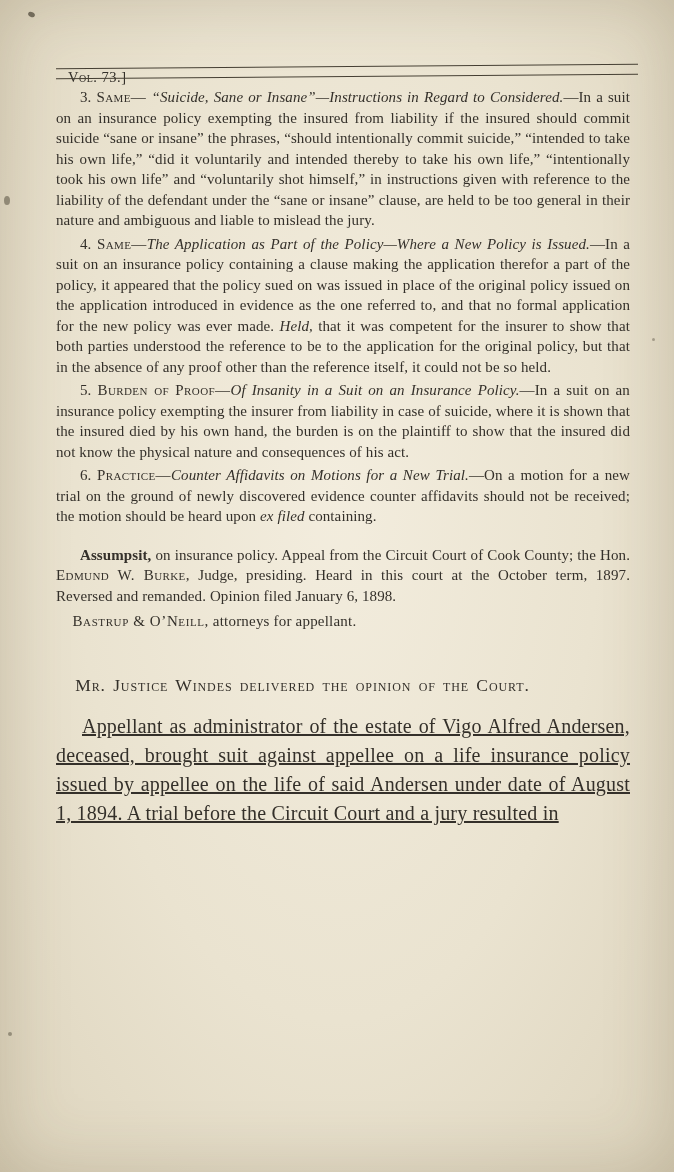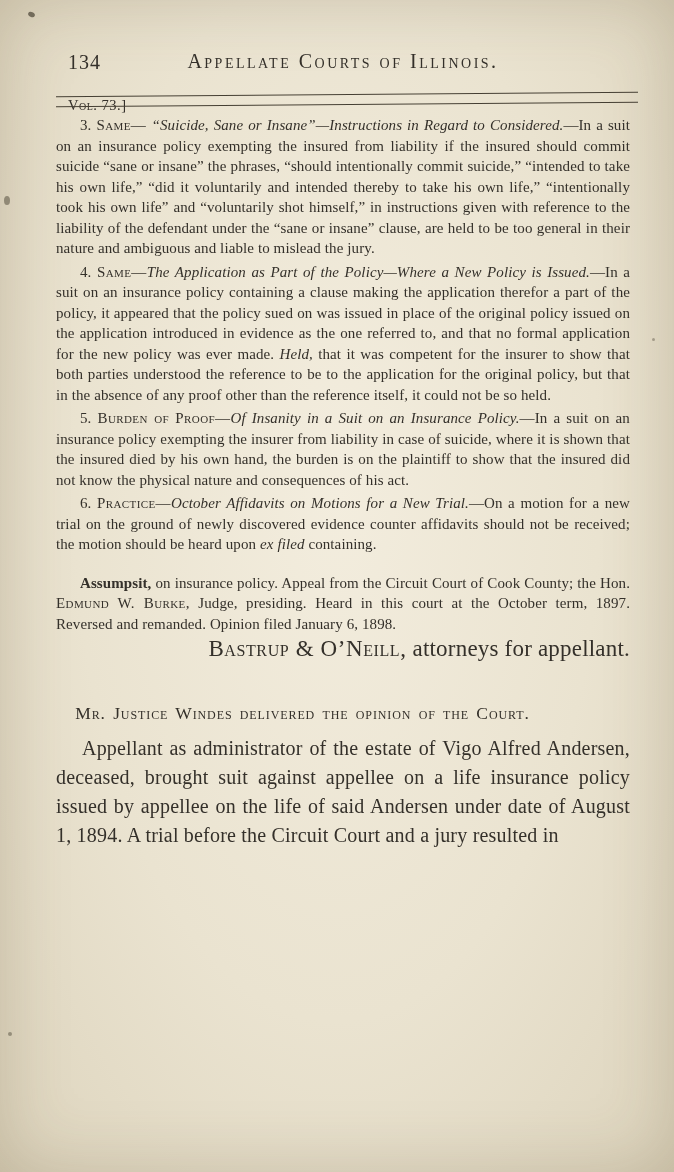--- a/index.html
+++ b/index.html
@@ -44,80 +44,77 @@
     line-height: 20.5px;
     text-align: justify;
     text-indent: 1.6em;
     margin-bottom: 3px;
     letter-spacing: 0.1px;
   }
   .hn-label, .party-name, .judge-name { font-variant: small-caps; letter-spacing: 0.4px; }
 
   .assumpsit { margin-top: 18px; }
 
-  .attorney-line { font-size: 23px; line-height: 24px; text-indent: 1.1em; letter-spacing: 0.2px; text-align: right; }
+  .attorney-line { font-size: 15px; line-height: 24px; text-indent: 1.1em; letter-spacing: 0.2px; }
   .attorney-line .party-name { letter-spacing: 0.6px; }
 
   .opinion-heading {
     margin-top: 40px;
     font-size: 17.5px;
     line-height: 25px;
     text-indent: 1.1em;
     font-variant: small-caps;
     letter-spacing: 0.9px;
     word-spacing: 2px;
     text-align: justify;
   }
 
   .opinion-body {
-    margin-top: 8px;
+    margin-top: 14px;
     font-size: 20px;
     line-height: 29px;
     text-align: justify;
     text-indent: 1.3em;
     letter-spacing: 0.2px;
+    text-decoration: underline;
   }
 
   .speck { position: absolute; background: #4a4334; border-radius: 50%; opacity: 0.7; }
   .speck-1 { left: 28px; top: 12px; width: 7px; height: 5px; transform: rotate(25deg); }
   .speck-2 { left: 4px; top: 196px; width: 6px; height: 9px; opacity: 0.5; }
   .speck-3 { left: 8px; top: 1032px; width: 4px; height: 4px; opacity: 0.45; }
   .speck-4 { left: 652px; top: 338px; width: 3px; height: 3px; opacity: 0.4; }
 </style>
 </head>
 <body>
 
 <div class="page">
 
   <div class="speck speck-1"></div>
   <div class="speck speck-2"></div>
   <div class="speck speck-3"></div>
   <div class="speck speck-4"></div>
 
-  <header class="page-header">
-    <span class="page-num">134</span>
-    <span class="book-title">Appellate Courts of Illinois.</span>
-  </header>
 
   <div class="rule rule-1"></div>
 
   <div class="running-head">
     <span class="vol">Vol. 73.]</span>
   </div>
 
   <div class="rule rule-2"></div>
 
   <section class="headnotes">
     <p class="headnote"><span class="hn-num">3.</span> <span class="hn-label">Same— </span><span class="it">“Suicide, Sane or Insane”—Instructions in Regard to Considered.</span><span>—In a suit on an insurance policy exempting the insured from liability if the insured should commit suicide “sane or insane” the phrases, “should intentionally commit suicide,” “intended to take his own life,” “did it voluntarily and intended thereby to take his own life,” “intentionally took his own life” and “voluntarily shot himself,” in instructions given with reference to the liability of the defendant under the “sane or insane” clause, are held to be too general in their nature and ambiguous and liable to mislead the jury.</span><span class="it"></span><span></span></p>
 
     <p class="headnote"><span class="hn-num">4.</span> <span class="hn-label">Same—</span><span class="it">The Application as Part of the Policy—Where a New Policy is Issued.</span><span>—In a suit on an insurance policy containing a clause making the application therefor a part of the policy, it appeared that the policy sued on was issued in place of the original policy issued on the application introduced in evidence as the one referred to, and that no formal application for the new policy was ever made. </span><span class="it">Held,</span><span> that it was competent for the insurer to show that both parties understood the reference to be to the application for the original policy, but that in the absence of any proof other than the reference itself, it could not be so held.</span></p>
 
     <p class="headnote"><span class="hn-num">5.</span> <span class="hn-label">Burden of Proof—</span><span class="it">Of Insanity in a Suit on an Insurance Policy.</span><span>—In a suit on an insurance policy exempting the insurer from liability in case of suicide, where it is shown that the insured died by his own hand, the burden is on the plaintiff to show that the insured did not know the physical nature and consequences of his act.</span><span class="it"></span><span></span></p>
 
-    <p class="headnote"><span class="hn-num">6.</span> <span class="hn-label">Practice—</span><span class="it">October Affidavits on Motions for a New Trial.</span><span>—On a motion for a new trial on the ground of newly discovered evidence counter affidavits should not be received; the motion should be heard upon </span><span class="it">ex filed</span><span> containing.</span></p>
+    <p class="headnote"><span class="hn-num">6.</span> <span class="hn-label">Practice—</span><span class="it">Counter Affidavits on Motions for a New Trial.</span><span>—On a motion for a new trial on the ground of newly discovered evidence counter affidavits should not be received; the motion should be heard upon </span><span class="it">ex filed</span><span> containing.</span></p>
   </section>
 
   <p class="assumpsit"><span class="bold">Assumpsit,</span><span> on insurance policy. Appeal from the Circuit Court of Cook County; the Hon. </span><span class="judge-name">Edmund W. Burke,</span><span> Judge, presiding. Heard in this court at the October term, 1897. Reversed and remanded. Opinion filed January 6, 1898.</span></p>
 
   <p class="attorney-line"><span class="party-name">Bastrup &amp; O’Neill,</span><span> attorneys for appellant.</span></p>
 
 
   <p class="opinion-heading">Mr. Justice Windes delivered the opinion of the Court.</p>
 
   <p class="opinion-body">Appellant as administrator of the estate of Vigo Alfred Andersen, deceased, brought suit against appellee on a life insurance policy issued by appellee on the life of said Andersen under date of August 1, 1894. A trial before the Circuit Court and a jury resulted in</p>

